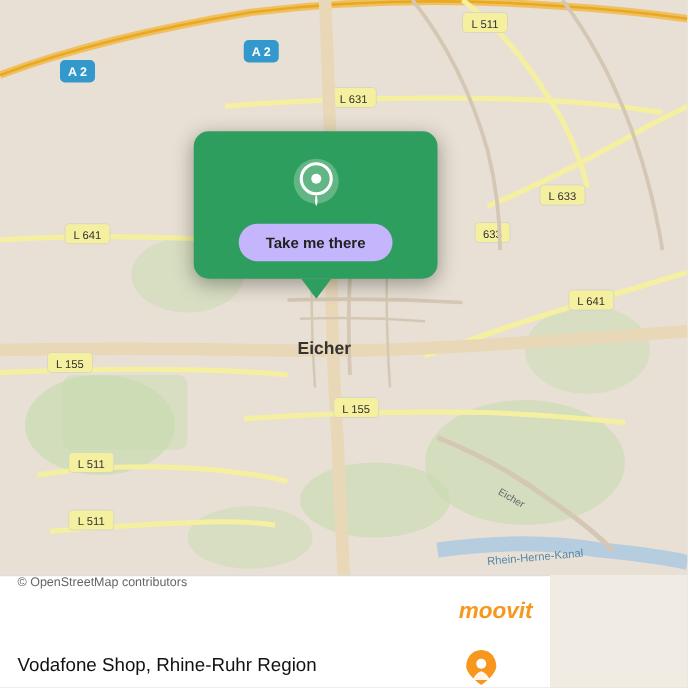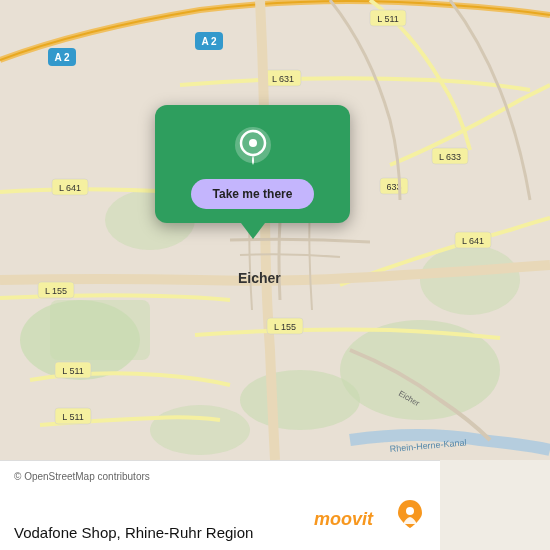--- a/index.html
+++ b/index.html
@@ -114,22 +114,23 @@
     .location-info {
       font-size: 15px;
       font-weight: 500;
       color: #111;
       margin-top: 36px;
     }
 
     
     .moovit-logo {
       display: flex;
-      align-items: flex-end;
+      align-items: flex-start;
       gap: 19px;
+      flex-direction: column;
     }
 
     .moovit-text {
       font-size: 18px;
       font-weight: 700;
       color: #f7971e;
       font-style: italic;
     }
   </style>
 </head>

